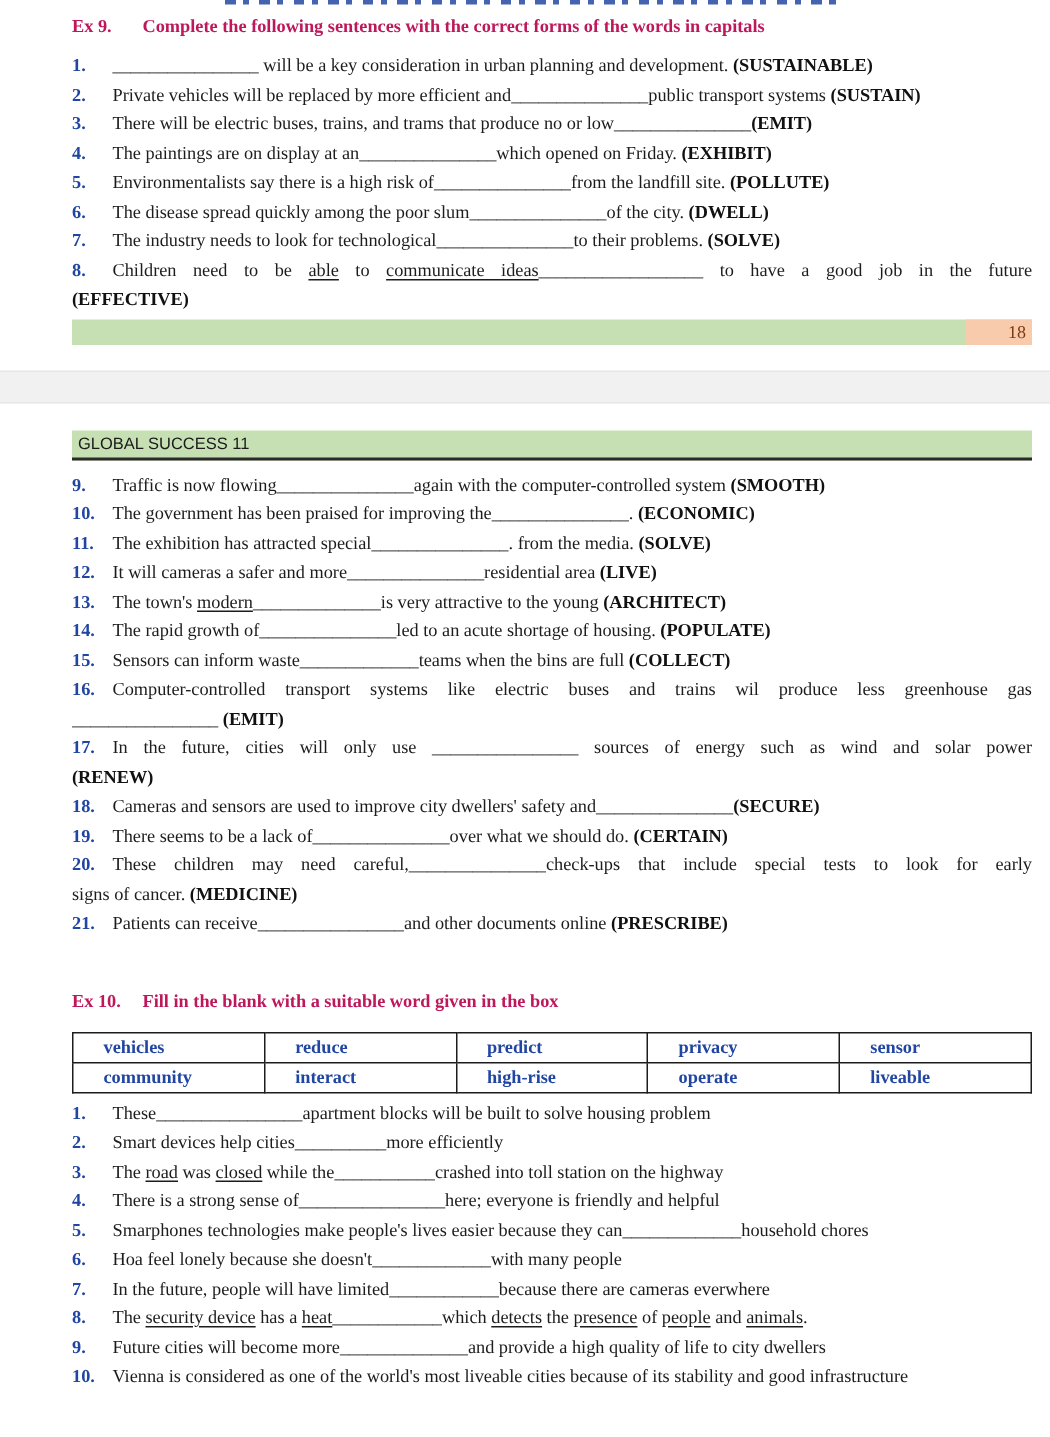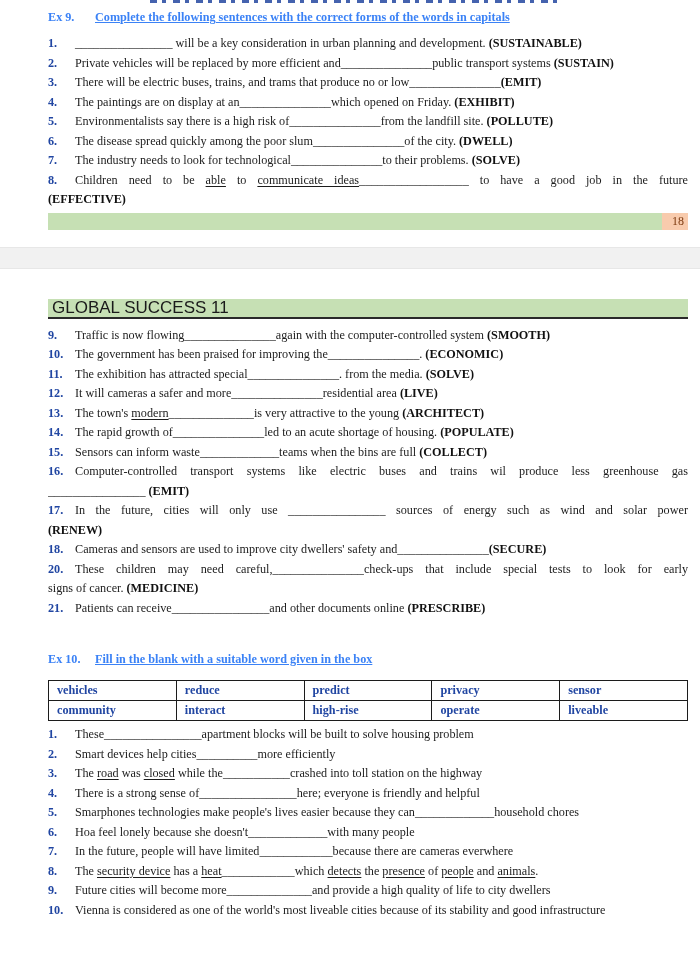--- a/index.html
+++ b/index.html
@@ -8,54 +8,54 @@
     font-family:"Liberation Serif","DejaVu Serif",serif;
     font-size:12.2px;color:#1c1c1c;
   }
   .top-sliver{
     position:absolute;top:0;left:150px;width:412px;height:3px;
     background:repeating-linear-gradient(90deg,#2447a0 0 7px,transparent 7px 12px,#2447a0 12px 16px,transparent 16px 23px);
     opacity:.85;
   }
   .content{padding:0 12px 0 48px;}
   .ex-title{
-    margin-top:7px;line-height:20px;font-weight:bold;color:#3b82f6;
-    white-space:nowrap;overflow:hidden;text-decoration:underline;
+    margin-top:7px;line-height:20px;font-weight:bold;color:#be185d;
+    white-space:nowrap;overflow:hidden;
   }
   .ex-title .ex-label{display:inline-block;width:47px;}
   .item{line-height:19.5px;}
   .line{white-space:nowrap;overflow:hidden;}
   .line.just{white-space:normal;text-align:justify;text-align-last:justify;}
   .num{display:inline-block;width:27px;color:#2146a2;font-weight:bold;}
   .seg-b{font-weight:bold;color:#111;}
   .seg-u{text-decoration:underline;text-underline-offset:2px;}
   .page-bar{
     margin-top:3px;height:17px;background:#c6e0b4;position:relative;
   }
   .page-num{
-    position:absolute;right:0;top:0;height:17px;width:26px;background:#f8cbad;
+    position:absolute;right:0;top:0;height:17px;width:44px;background:#f8cbad;
     color:#7d3a10;font-size:12px;line-height:17px;text-align:right;padding-right:4px;
     box-sizing:border-box;
   }
   .page-sep{
     margin-top:17px;margin-left:-48px;width:700px;height:20px;
     background:#f1f1f1;border-top:1px solid #e7e7e7;border-bottom:1px solid #e7e7e7;
   }
   .banner{
-    margin-top:30px;height:18px;background:#c6e0b4;border-bottom:2px solid #2a2a2a;
-    font-family:"Liberation Sans","DejaVu Sans",sans-serif;font-size:17px;line-height:18px;
+    margin-top:18px;height:18px;background:#c6e0b4;border-bottom:2px solid #2a2a2a;
+    font-family:"Liberation Sans","DejaVu Sans",sans-serif;font-size:11px;line-height:18px;
     color:#1a1a1a;padding-left:4px;
   }
   .items{margin-top:7px;}
   .items-gap{margin-top:31px;}
   table.word-box{
     border-collapse:collapse;margin-top:11px;width:640px;table-layout:fixed;
   }
   table.word-box td{
-    border:1.5px solid #1c1c1c;height:19px;padding:0 0 0 8px;
+    border:1.5px solid #1c1c1c;height:19px;padding:0 0 0 20px;
     color:#2146a2;font-weight:bold;font-size:12.2px;
   }
 </style>
 </head>
 <body>
 
 <div class="top-sliver"></div>
 
 <div class="content">
 
@@ -124,20 +124,23 @@
       <div class="item">
         <div class="line just"><span class="num">16.</span><span class="seg-t">Computer-controlled transport systems like electric buses and trains wil produce less greenhouse gas</span></div>
         <div class="line"><span class="seg-t">________________ </span><span class="seg-b">(EMIT)</span></div>
       </div>
       <div class="item">
         <div class="line just"><span class="num">17.</span><span class="seg-t">In the future, cities will only use ________________ sources of energy such as wind and solar power</span></div>
         <div class="line"><span class="seg-b">(RENEW)</span></div>
       </div>
       <div class="item">
         <div class="line"><span class="num">18.</span><span class="seg-t">Cameras and sensors are used to improve city dwellers' safety and_______________</span><span class="seg-b">(SECURE)</span></div>
+      </div>
+      <div class="item">
+        <div class="line"><span class="num">19.</span><span class="seg-t">There seems to be a lack of_______________over what we should do. </span><span class="seg-b">(CERTAIN)</span></div>
       </div>
       <div class="item">
         <div class="line just"><span class="num">20.</span><span class="seg-t">These children may need careful,_______________check-ups that include special tests to look for early</span></div>
         <div class="line"><span class="seg-t">signs of cancer. </span><span class="seg-b">(MEDICINE)</span></div>
       </div>
       <div class="item">
         <div class="line"><span class="num">21.</span><span class="seg-t">Patients can receive________________and other documents online </span><span class="seg-b">(PRESCRIBE)</span></div>
       </div>
     </div>
 

